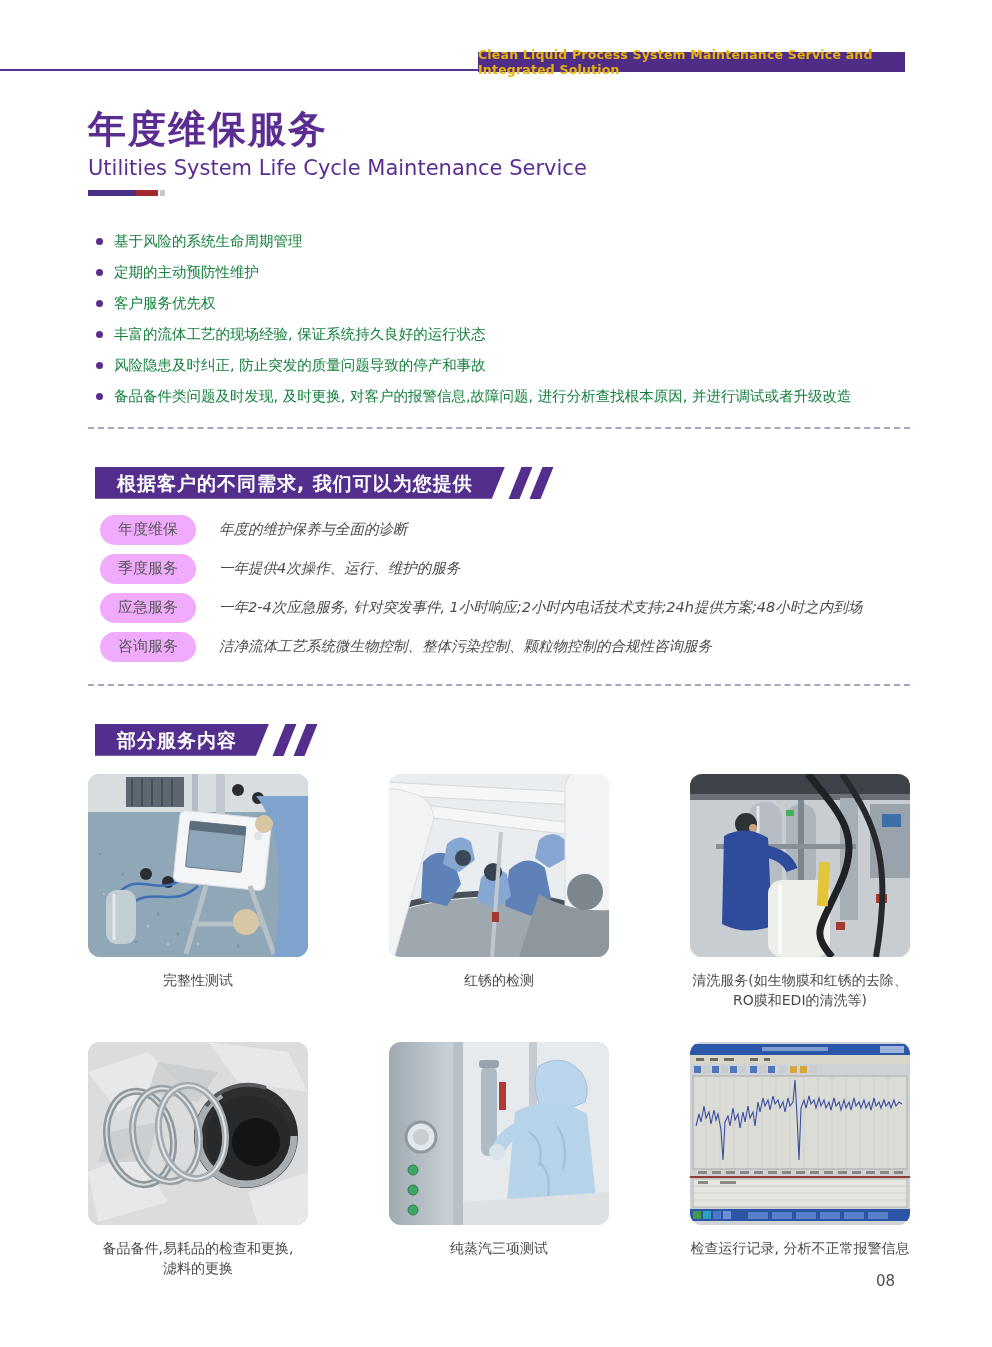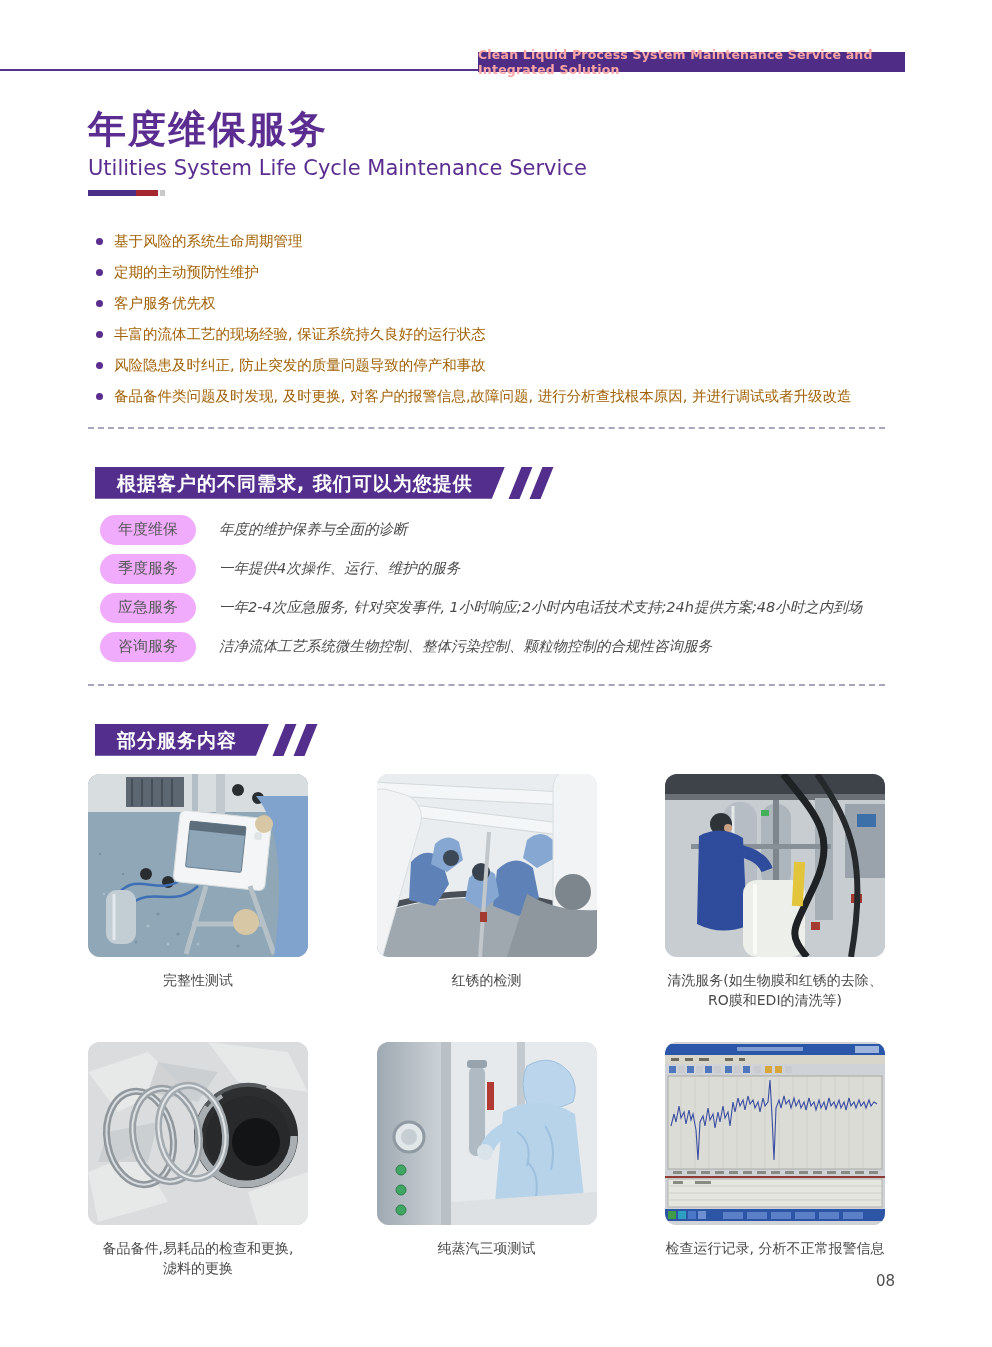--- a/index.html
+++ b/index.html
@@ -3,34 +3,34 @@
 <meta charset="utf-8">
 <style>
   * { margin:0; padding:0; box-sizing:border-box; }
   html,body { background:#ffffff; }
   body { font-family:"DejaVu Sans","Liberation Sans",sans-serif; }
   .page { position:relative; width:992px; height:1347px; background:#fff; overflow:hidden; }
 
   
   .top-rule { position:absolute; left:0; top:69px; width:481px; height:2px; background:#53338c; }
   .top-banner { position:absolute; left:478px; top:52px; width:427px; height:20px;
-    background:#4f2c86; color:#fca5a5; font-size:12.5px; font-weight:bold;
+    background:#4f2c86; color:#eab308; font-size:12.5px; font-weight:bold;
     display:flex; align-items:center; justify-content:center; letter-spacing:.2px; }
 
-  .content { padding:108px 107px 0 88px; }
+  .content { padding:108px 82px 0 88px; }
 
   .page-title { color:#5b2d91; font-size:38px; font-weight:bold; letter-spacing:2px; line-height:1.15; }
   .page-subtitle { color:#5b2d91; font-size:21px; font-weight:500; margin-top:4px; }
   .tricolor { display:flex; margin-top:10px; height:6px; }
   .tricolor .c1 { width:48px; background:#4b2e86; }
   .tricolor .c2 { width:22px; background:#a4262e; }
   .tricolor .c3 { width:5px; background:#c9c9c9; margin-left:2px; }
 
   ul.bullets { list-style:none; margin-top:36px; padding-left:8px; }
-  ul.bullets li { position:relative; padding-left:18px; color:#a16207; font-size:14.5px;
+  ul.bullets li { position:relative; padding-left:18px; color:#15803d; font-size:14.5px;
     line-height:18px; margin-bottom:13px; }
   ul.bullets li::before { content:""; position:absolute; left:0; top:6px; width:7px; height:7px;
     border-radius:50%; background:#5b2d8e; }
 
   .dashed-divider { border:none; border-top:2px dashed #a6a6bc; margin-top:22px; }
 
   .banner-row { display:flex; align-items:center; margin-top:38px; margin-left:7px; }
   .banner-block { background:#532e8c; color:#fff; font-size:19px; font-weight:bold;
     line-height:32px; padding:0 32px 0 22px; letter-spacing:1px;
     clip-path:polygon(0 0,100% 0,calc(100% - 13px) 100%,0 100%); }

